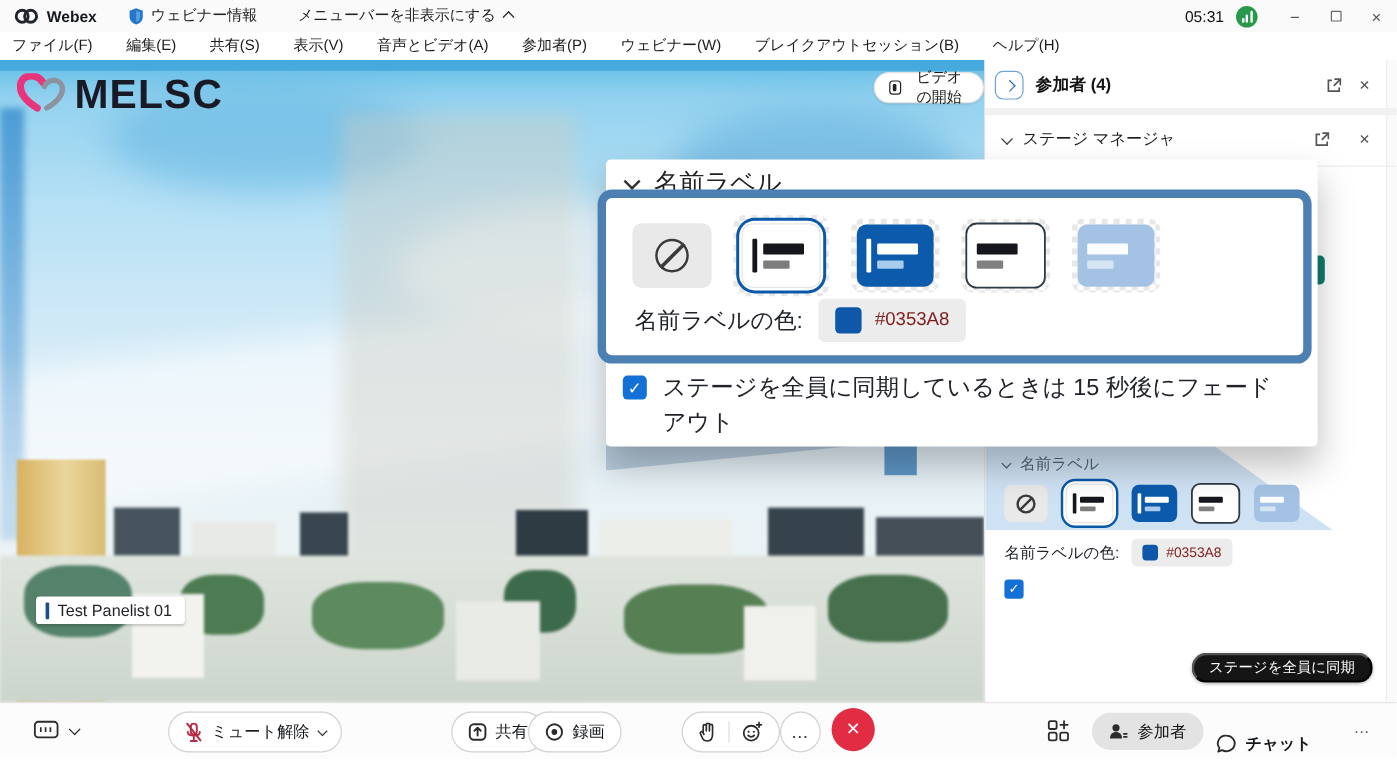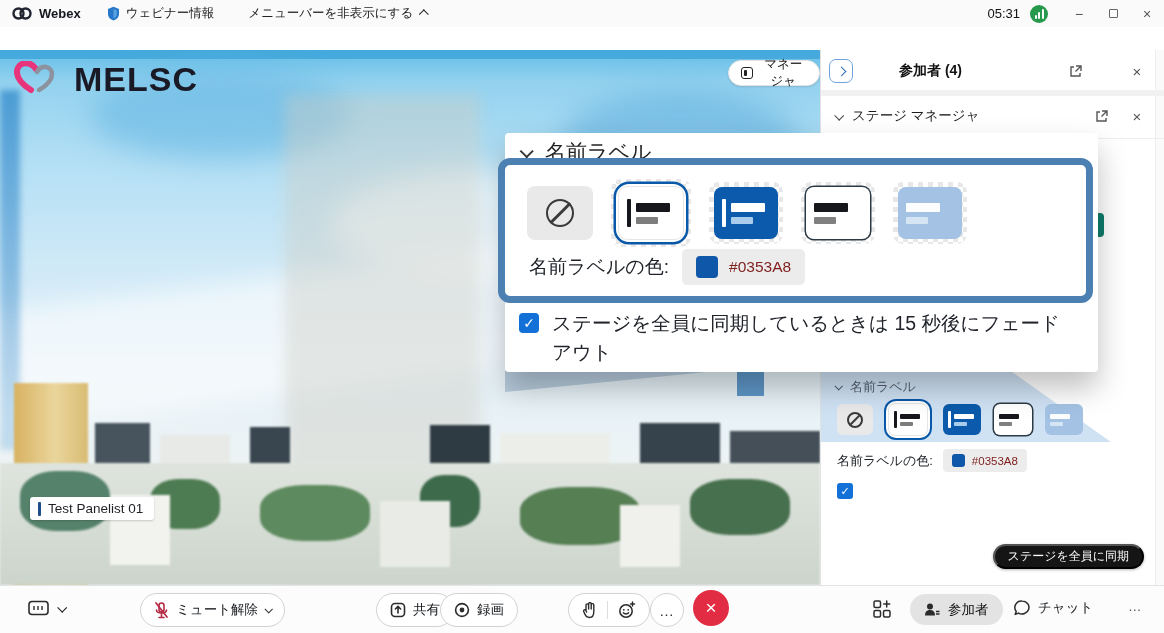--- a/index.html
+++ b/index.html
@@ -36,21 +36,21 @@
     background:linear-gradient(180deg,#63bde8 0%,#93d2ef 6%,#b5e0f5 22%,#cfe9f7 40%,#e2f0f8 58%,#ecf3f5 75%,#e8efef 100%); }
   .stage .topstrip { position:absolute; left:0; top:0; width:100%; height:9px; background:#3fa6da; opacity:.85; }
   .stage .leftband { position:absolute; left:0; top:40px; width:20px; height:360px; background:linear-gradient(180deg,rgba(36,126,197,.65),rgba(70,150,210,.25)); filter:blur(3px); }
   .blob { position:absolute; border-radius:50%; filter:blur(14px); }
   .cloudband { position:absolute; left:-60px; top:210px; width:950px; height:120px; background:rgba(255,255,255,.55); transform:rotate(-7deg); filter:blur(12px); }
   .city { position:absolute; left:0; bottom:0; width:820px; height:210px; filter:blur(1.2px); }
   .city i { position:absolute; display:block; }
   .bigtower { position:absolute; left:285px; top:45px; width:195px; height:490px; background:rgba(204,204,196,.42); filter:blur(7px); }
   .ytower { position:absolute; left:14px; top:333px; width:74px; height:202px; background:linear-gradient(90deg,#d8b262,#ead59b 55%,#d9bc74); filter:blur(1px); }
 
-  .melsc { position:absolute; left:14px; top:10px; display:flex; align-items:center; gap:16px; }
+  .melsc { position:absolute; left:14px; top:10px; display:flex; align-items:center; gap:4px; }
   .melsc b { font-size:34px; letter-spacing:1px; color:#191a26; font-weight:bold; }
 
   .layout-btn { position:absolute; left:728px; top:10px; height:26px; border-radius:14px; background:#fff; border:1px solid #e3e3e3; display:flex; align-items:center; gap:7px; padding:0 12px; font-size:12.5px; color:#1a1a1a; box-shadow:0 1px 2px rgba(0,0,0,.12); }
   .layout-ic { width:15px; height:12px; border:1.5px solid #222; border-radius:3px; position:relative; }
   .layout-ic::before { content:""; position:absolute; left:2px; top:2px; bottom:2px; width:3px; background:#222; border-radius:1px; }
 
   .speaker-name { position:absolute; left:232px; top:243px; font-size:45px; color:#23252c; letter-spacing:.5px; white-space:nowrap; }
 
   .name-chip { position:absolute; left:30px; top:447px; background:#fff; border-radius:3px; display:flex; align-items:center; gap:7px; padding:4px 11px 4px 8px; font-size:13.5px; color:#1f2125; box-shadow:0 1px 2px rgba(0,0,0,.18); }
   .name-chip .bar { width:3px; height:14px; background:#1d4e89; border-radius:1px; }
@@ -58,21 +58,21 @@
   
   .panel { position:absolute; left:820px; top:50px; width:344px; height:535px; background:#fff; border-left:1px solid #e2e2e2; }
   .panel .scrolltrack { position:absolute; right:0; top:0; width:9px; height:100%; background:#fafafa; border-left:1px solid #eee; }
   .phead { position:absolute; left:0; width:100%; display:flex; align-items:center; }
   .phead .ttl { font-size:14px; color:#121212; }
   .phead .spacer { margin-left:auto; }
   .picon { width:26px; height:26px; display:flex; align-items:center; justify-content:center; color:#555; }
   .picon svg { display:block; }
   .px { font-size:15px; color:#555; }
 
-  .p-part { top:6px; padding:0 14px 0 8px; height:30px;gap:36px; }
+  .p-part { top:6px; padding:0 14px 0 8px; height:30px; }
   .chev-box { width:24px; height:24px; border:1.5px solid #6fa3d8; border-radius:7px; background:#fff; display:flex; align-items:center; justify-content:center; color:#2c6fb5; margin-right:10px; }
   .divband { position:absolute; left:0; top:40px; width:100%; height:6px; background:#f1f1f1; }
   .p-mgr { top:52px; padding:0 14px; height:28px; gap:10px; color:#333; }
   .p-mgr .ttl { font-size:13.5px; color:#1d1d1d; }
   .p-mgr .cv { color:#444; }
   .hline { position:absolute; left:0; top:88px; width:100%; height:1px; background:#ededed; }
   .teal-sliver { position:absolute; left:273px; top:163px; width:10px; height:24px; background:#0f7d6c; border-radius:4px; }
 
   .nl-highlight { position:absolute; left:0; top:318px; width:290px; height:74px; background:#cfe2f4; clip-path:polygon(0 0,64% 0,100% 100%,0 100%); }
   .nl-head { position:absolute; left:14px; top:328px; display:flex; align-items:center; gap:9px; font-size:13px; color:#54616e; }
@@ -193,20 +193,31 @@
           <i style="height:10px"></i>
         </span>
       <span class="win-btn">−</span>
       <span class="win-btn win-max">
           <i></i>
         </span>
       <span class="win-btn">×</span>
     </div>
   </div>
 
+  <div class="menubar">
+    <span>ファイル(F)</span>
+    <span>編集(E)</span>
+    <span>共有(S)</span>
+    <span>表示(V)</span>
+    <span>音声とビデオ(A)</span>
+    <span>参加者(P)</span>
+    <span>ウェビナー(W)</span>
+    <span>ブレイクアウトセッション(B)</span>
+    <span>ヘルプ(H)</span>
+  </div>
 
   <div class="stage">
     <div class="topstrip"></div>
     <div class="blob" style="left:90px;top:20px;width:260px;height:90px;background:rgba(98,180,226,.55);"></div>
     <div class="blob" style="left:560px;top:40px;width:240px;height:110px;background:rgba(88,170,220,.5);"></div>
     <div class="blob" style="left:330px;top:120px;width:300px;height:110px;background:rgba(255,255,255,.6);"></div>
     <div class="cloudband"></div>
     <div class="leftband"></div>
     <div class="bigtower"></div>
     <div class="ytower"></div>
@@ -235,21 +246,21 @@
     <div class="melsc">
       <svg width="44" height="38" viewBox="0 0 44 38">
         <path d="M22 8 C16 -1 4 1 3 10 C2.4 17 9 24 17 29" fill="none" stroke="#e8347a" stroke-width="6" stroke-linecap="round"></path>
         <path d="M23 11 C27 3 38 5 38 13 C38 19 32 25 25 29" fill="none" stroke="#8d939e" stroke-width="4.5" stroke-linecap="round"></path>
       </svg>
       <b>MELSC</b>
     </div>
 
     <button class="layout-btn">
       <span class="layout-ic"></span>
-      <span>マネージャ</span>
+      <span>ビデオの開始</span>
     </button>
 
 
     <div class="name-chip">
       <span class="bar"></span>
       <span>Test Panelist 01</span>
     </div>
   </div>
 
   <div class="panel">
@@ -493,21 +504,21 @@
 
     <button class="ppill">
       <svg width="16" height="16" viewBox="0 0 16 16">
           <circle cx="6" cy="4.5" r="3" fill="#2b2b2b"></circle>
           <path d="M1 13.5 c0-3.6 2.2-5.4 5-5.4 s5 1.8 5 5.4 Z" fill="#2b2b2b"></path>
           <path d="M12 9.5 h3.5 M12 12 h3.5" stroke="#2b2b2b" stroke-width="1.5"></path>
         </svg>
       <span>参加者</span>
     </button>
 
-    <button class="flat" style="left:1013px;top:13px;">
+    <button class="flat" style="left:1013px;top:25px;font-weight:bold;">
       <svg width="18" height="18" viewBox="0 0 18 18">
           <path d="M9 2 a7 6.5 0 1 1 -3.6 12.1 L2.2 15.4 l1-3 A6.5 6.5 0 0 1 9 2 Z" fill="none" stroke="#2b2b2b" stroke-width="1.5" stroke-linejoin="round"></path>
         </svg>
       <span>チャット</span>
     </button>
 
     <button class="flat" style="left:1128px;top:13px;color:#555;">…</button>
   </div>
 
 </div>

